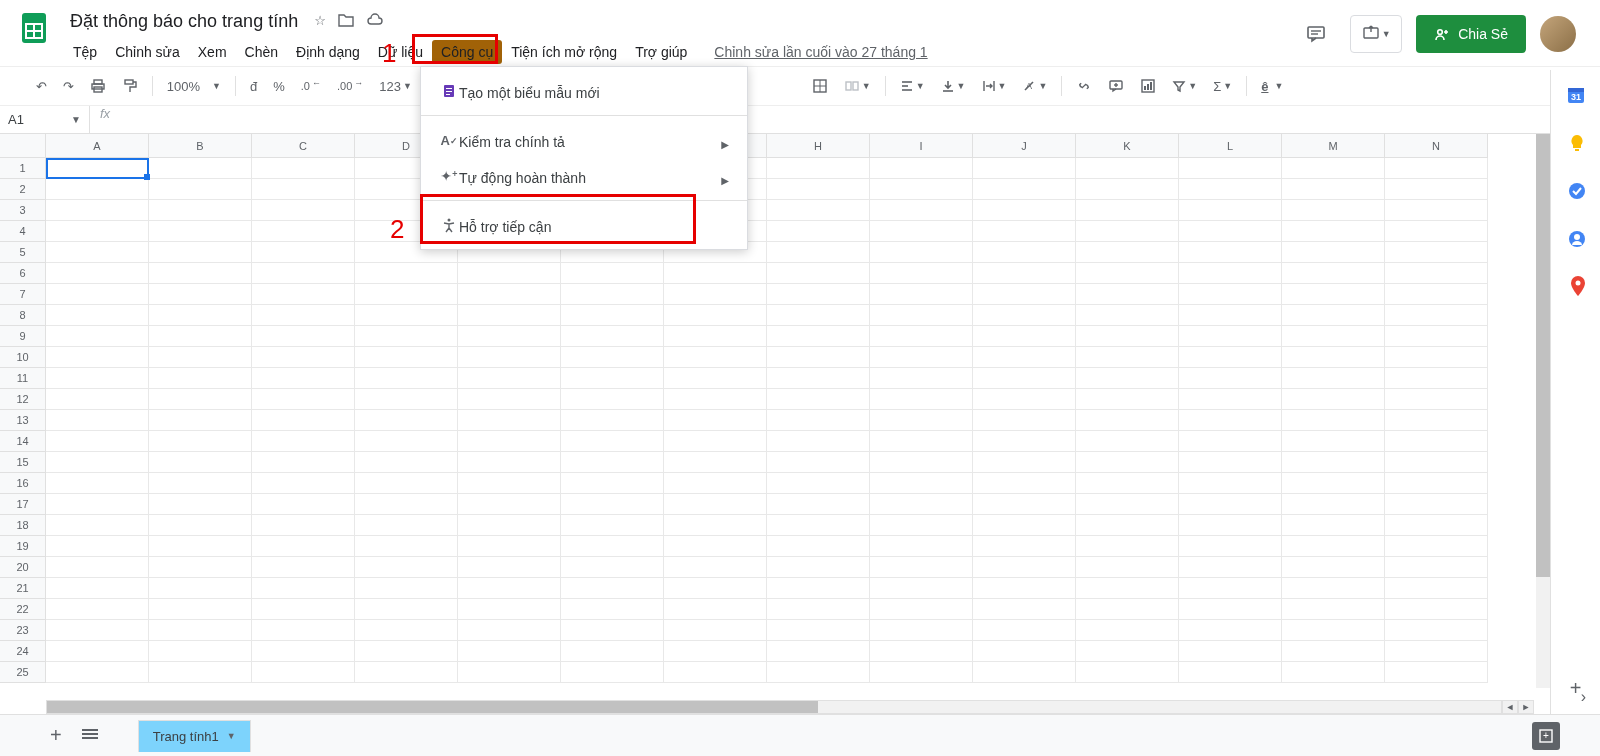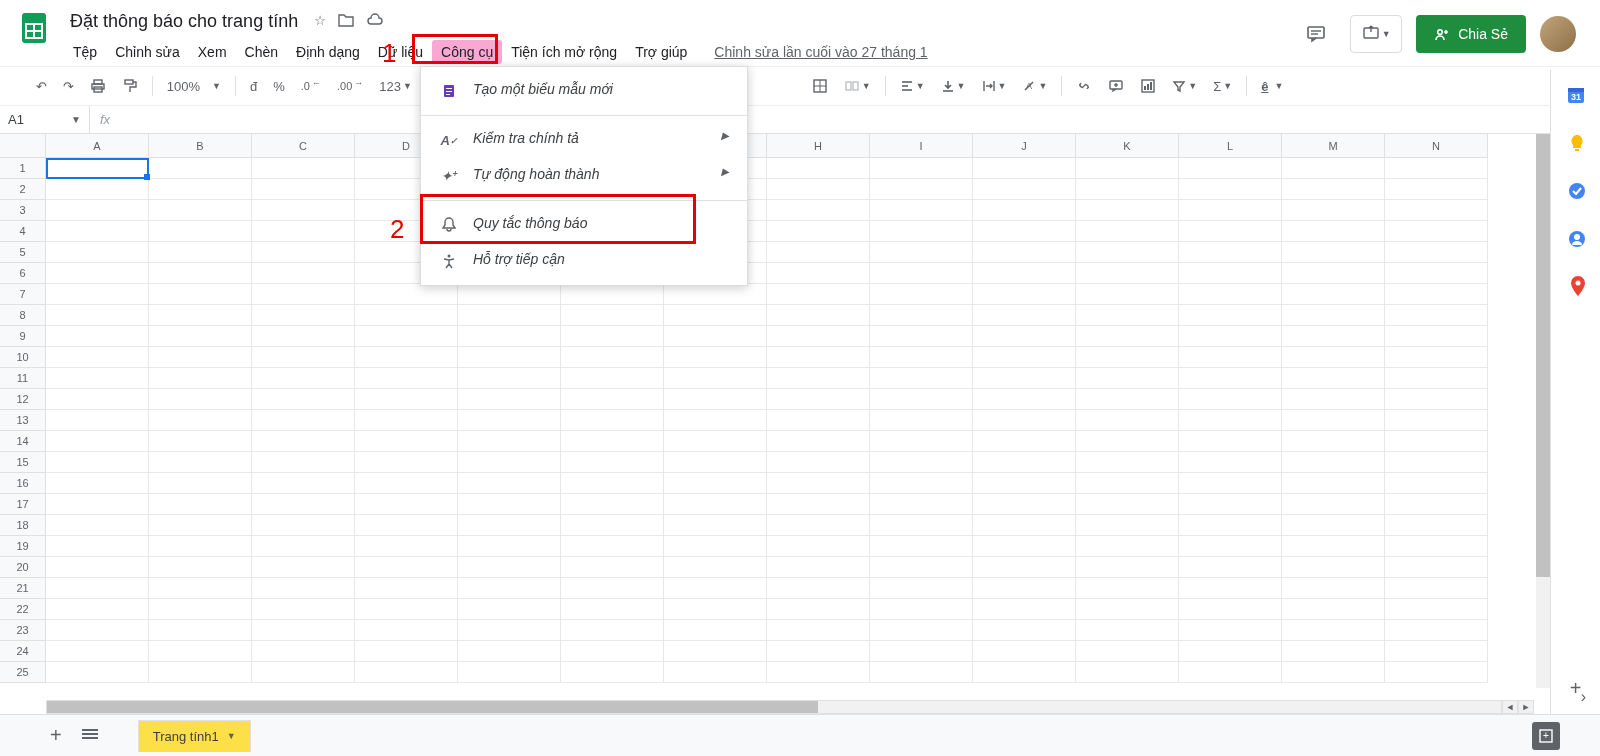--- a/index.html
+++ b/index.html
@@ -8,36 +8,36 @@
 .header { display: flex; align-items: flex-start; padding: 8px 24px 0 14px; }
 .logo { width: 40px; height: 40px; margin-right: 10px; display: flex; align-items: center; justify-content: center; }
 .logo svg { width: 36px; height: 36px; }
 .title-area { flex: 1; }
 .title-row { display: flex; align-items: center; gap: 10px; height: 26px; }
 .doc-title { font-size: 18px; color: #202124; padding: 2px 6px; }
 .title-icons { display: flex; gap: 12px; color: #5f6368; }
 .title-icons span { cursor: pointer; }
 .menubar { display: flex; align-items: center; gap: 0; margin-top: 4px; height: 28px; }
 .menu-item { padding: 4px 9px; font-size: 14px; color: #202124; cursor: pointer; border-radius: 3px; }
-.menu-item.active { background: #f9a8d4; }
+.menu-item.active { background: #a16207; }
 .last-edit { margin-left: 18px; font-size: 14px; color: #5f6368; text-decoration: underline; cursor: pointer; }
 
 .header-right { display: flex; align-items: center; gap: 14px; margin-left: auto; padding-top: 6px; }
 .icon-btn { width: 40px; height: 40px; display: flex; align-items: center; justify-content: center; color: #5f6368; cursor: pointer; border-radius: 50%; }
 .present-btn { width: 52px; height: 38px; border: 1px solid #dadce0; border-radius: 4px; display: flex; align-items: center; justify-content: center; gap: 2px; color: #5f6368; cursor: pointer; }
 .share-btn { background: #1e8e3e; color: #fff; height: 38px; padding: 0 18px; border-radius: 4px; display: flex; align-items: center; gap: 8px; font-size: 14px; font-weight: 500; cursor: pointer; }
 .avatar { width: 36px; height: 36px; border-radius: 50%; background: linear-gradient(135deg,#c4a57b,#8b6f47); cursor: pointer; }
 
 .toolbar { height: 40px; border-top: 1px solid #eee; border-bottom: 1px solid #eee; display: flex; align-items: center; padding: 0 10px 0 30px; gap: 4px; color: #5f6368; }
 .toolbar .tb { padding: 4px 6px; cursor: pointer; display: flex; align-items: center; gap: 2px; font-size: 13px; }
 .toolbar .sep { width: 1px; height: 20px; background: #e0e0e0; margin: 0 4px; }
 .toolbar .expand { margin-left: auto; }
 .zoom { padding: 4px 6px; display: flex; align-items: center; gap: 12px; }
 
-.name-box-row { height: 28px; border-bottom: 1px solid #e0e0e0; display: flex; align-items: center; }
+.name-box-row { height: 28px; border-bottom: 1px solid #e0e0e0; display: flex; align-items: flex-start; }
 .name-box { width: 90px; border-right: 1px solid #e0e0e0; height: 100%; display: flex; align-items: center; padding: 0 8px; gap: 6px; font-size: 13px; color: #3c4043; }
 .name-box .dd { margin-left: auto; color: #5f6368; font-size: 10px; }
 .fx { padding: 0 10px; color: #9aa0a6; font-style: italic; font-size: 13px; }
 
 .grid-wrap { position: relative; display: flex; height: 554px; }
 .row-headers { width: 46px; background: #f8f9fa; border-right: 1px solid #e0e0e0; }
 .col-headers { height: 24px; background: #f8f9fa; border-bottom: 1px solid #e0e0e0; display: flex; }
 .corner { width: 46px; height: 24px; background: #f8f9fa; border-right: 1px solid #e0e0e0; border-bottom: 1px solid #e0e0e0; }
 .col-h { width: 103px; text-align: center; font-size: 11px; color: #5f6368; line-height: 24px; border-right: 1px solid #e0e0e0; }
 .row-h { height: 21px; text-align: center; font-size: 11px; color: #5f6368; line-height: 21px; border-bottom: 1px solid #e0e0e0; }
@@ -51,31 +51,31 @@
 .grid-main { flex: 1; overflow: hidden; position: relative; }
 .grid-header-row { display: flex; }
 
 .hscroll { position: absolute; bottom: 42px; left: 46px; right: 66px; height: 14px; display: flex; align-items: center; }
 .hscroll-track { flex: 1; height: 14px; background: #f1f1f1; position: relative; border: 1px solid #e0e0e0; }
 .hscroll-thumb { position: absolute; left: 0; top: 0; bottom: 0; width: 53%; background: #c1c1c1; border-radius: 0; }
 .hscroll-arrow { width: 16px; height: 14px; background: #f1f1f1; border: 1px solid #e0e0e0; color: #5f6368; font-size: 9px; display: flex; align-items: center; justify-content: center; cursor: pointer; }
 
 .tabs-bar { position: absolute; bottom: 0; left: 0; right: 0; height: 42px; border-top: 1px solid #e0e0e0; display: flex; align-items: center; padding: 0 10px 0 40px; background: #f8f9fa; }
 .tab-btn { padding: 6px 10px; color: #5f6368; cursor: pointer; }
-.sheet-tab { background: #fde047; border-top: 2px solid transparent; padding: 8px 14px; display: flex; align-items: center; gap: 8px; font-size: 13px; color: #3c4043; cursor: pointer; position: relative; }
+.sheet-tab { background: #7dd3fc; border-top: 2px solid transparent; padding: 8px 14px; display: flex; align-items: center; gap: 8px; font-size: 13px; color: #3c4043; cursor: pointer; position: relative; }
 .sheet-tab.active { border: 1px solid #e0e0e0; border-bottom: none; }
 .explore { margin-left: auto; width: 28px; height: 28px; background: #5f6368; border-radius: 3px; display: flex; align-items: center; justify-content: center; color: #fff; cursor: pointer; margin-right: 30px; }
 
 .side-panel { position: absolute; right: 0; top: 70px; bottom: 42px; width: 50px; border-left: 1px solid #e0e0e0; background: #fff; display: flex; flex-direction: column; align-items: center; padding: 14px 0; gap: 26px; }
 .side-icon { width: 22px; height: 22px; cursor: pointer; display: flex; align-items: center; justify-content: flex-end; }
 .side-add { margin-top: auto; color: #5f6368; font-size: 20px; cursor: pointer; }
 .side-collapse { position: absolute; right: 14px; bottom: 50px; color: #5f6368; cursor: pointer; font-size: 16px; }
 
 .dropdown { position: absolute; left: 420px; top: 66px; width: 328px; background: #fff; border: 1px solid #dadce0; box-shadow: 0 2px 10px rgba(0,0,0,.2); padding: 6px 0; z-index: 100; }
-.dd-item { display: flex; align-items: flex-start; padding: 8px 18px; gap: 14px; font-size: 14px; color: #3c4043; cursor: pointer; position: relative; font-style: italic; }
+.dd-item { display: flex; align-items: flex-end; padding: 8px 18px; font-size: 14px; color: #3c4043; cursor: pointer; position: relative; }
 .dd-icon { width: 20px; height: 20px; display: flex; align-items: center; justify-content: center; color: #5f6368; }
 .dd-arrow { margin-left: auto; color: #5f6368; font-size: 10px; }
 .dd-sep { height: 1px; background: #e0e0e0; margin: 6px 0; }
 
 .annot-box-1 { position: absolute; left: 412px; top: 34px; width: 86px; height: 30px; border: 3px solid #e60000; pointer-events: none; z-index: 200; }
 .annot-box-2 { position: absolute; left: 420px; top: 194px; width: 276px; height: 50px; border: 3px solid #e60000; pointer-events: none; z-index: 200; }
 .annot-1 { position: absolute; left: 382px; top: 38px; color: #e60000; font-size: 26px; font-weight: 500; z-index: 200; pointer-events: none; }
 .annot-2 { position: absolute; left: 390px; top: 214px; color: #e60000; font-size: 26px; font-weight: 500; z-index: 200; pointer-events: none; }
 
 .vscroll { position: absolute; right: 50px; top: 0; bottom: 0; width: 14px; background: #f1f1f1; }
@@ -827,28 +827,20 @@
       <div class="dd-icon">
         <span style="font-size:14px">✦⁺</span>
       </div>
       <span>Tự động hoàn thành</span>
       <span class="dd-arrow">▶</span>
     </div>
     <div class="dd-sep"></div>
     <div class="dd-item">
       <div class="dd-icon">
         <svg width="14" height="16" viewBox="0 0 14 16">
-          <path d="M7 1 a4 4 0 0 1 4 4 v3 l2 3 h-12 l2-3 v-3 a4 4 0 0 1 4-4 M5 12 a2 2 0 0 0 4 0" fill="none" stroke="#5f6368" stroke-width="1.4"></path>
-        </svg>
-      </div>
-      <span>Quy tắc thông báo</span>
-    </div>
-    <div class="dd-item">
-      <div class="dd-icon">
-        <svg width="14" height="16" viewBox="0 0 14 16">
           <circle cx="7" cy="3" r="1.5" fill="#5f6368"></circle>
           <path d="M2 6 l5 1 l5-1 M7 7 v4 M7 11 l-3 4 M7 11 l3 4" fill="none" stroke="#5f6368" stroke-width="1.4"></path>
         </svg>
       </div>
       <span>Hỗ trợ tiếp cận</span>
     </div>
   </div>
 
 <div class="annot-box-1"></div>
 <div class="annot-1">1</div>

